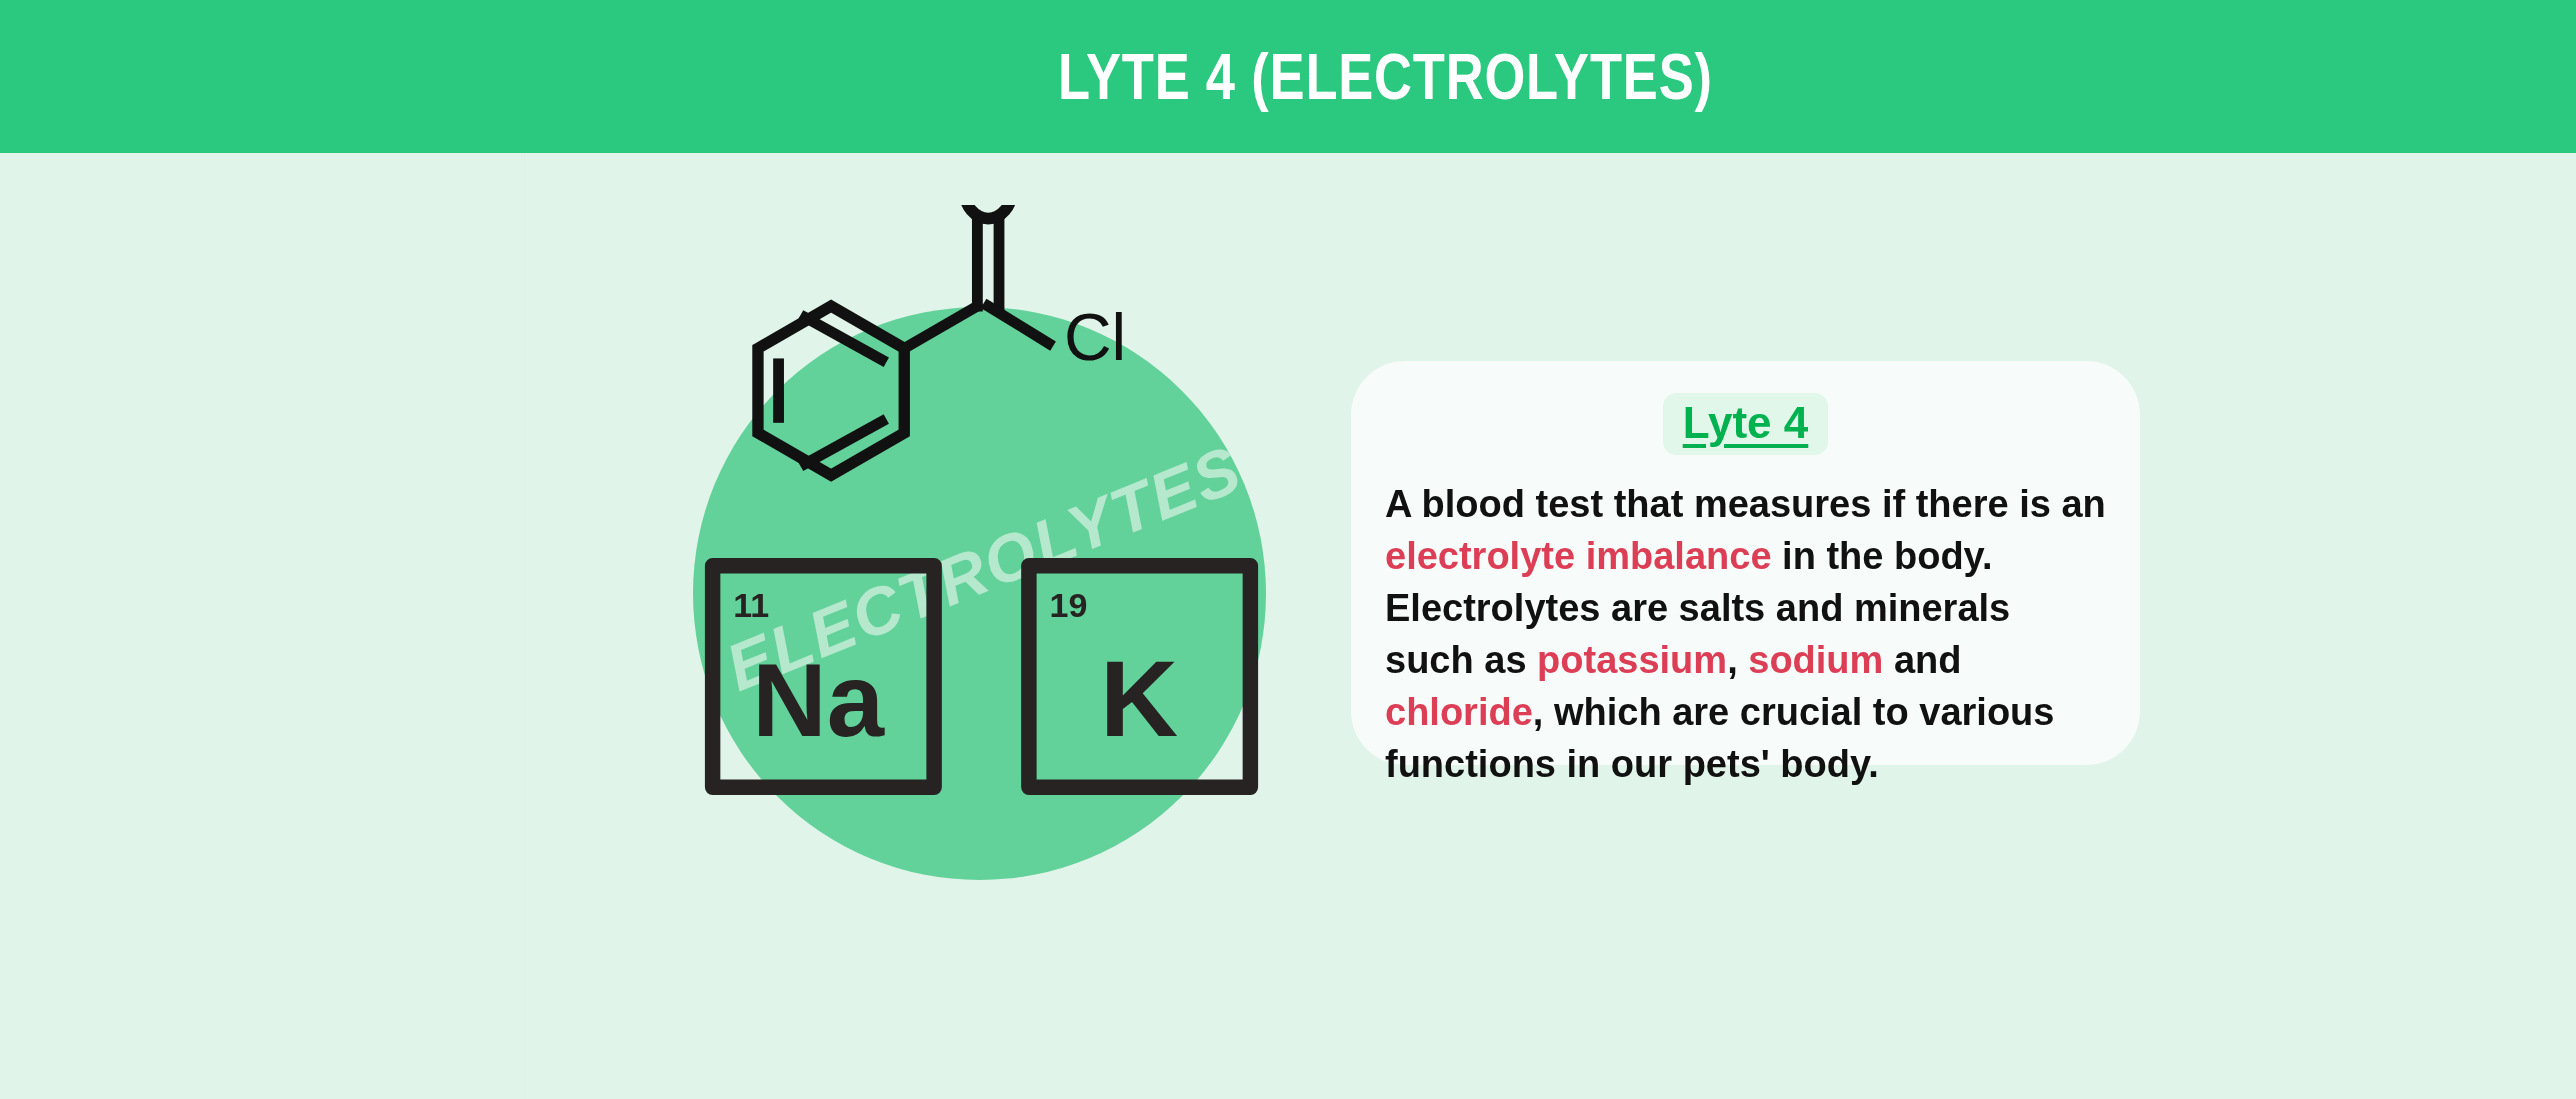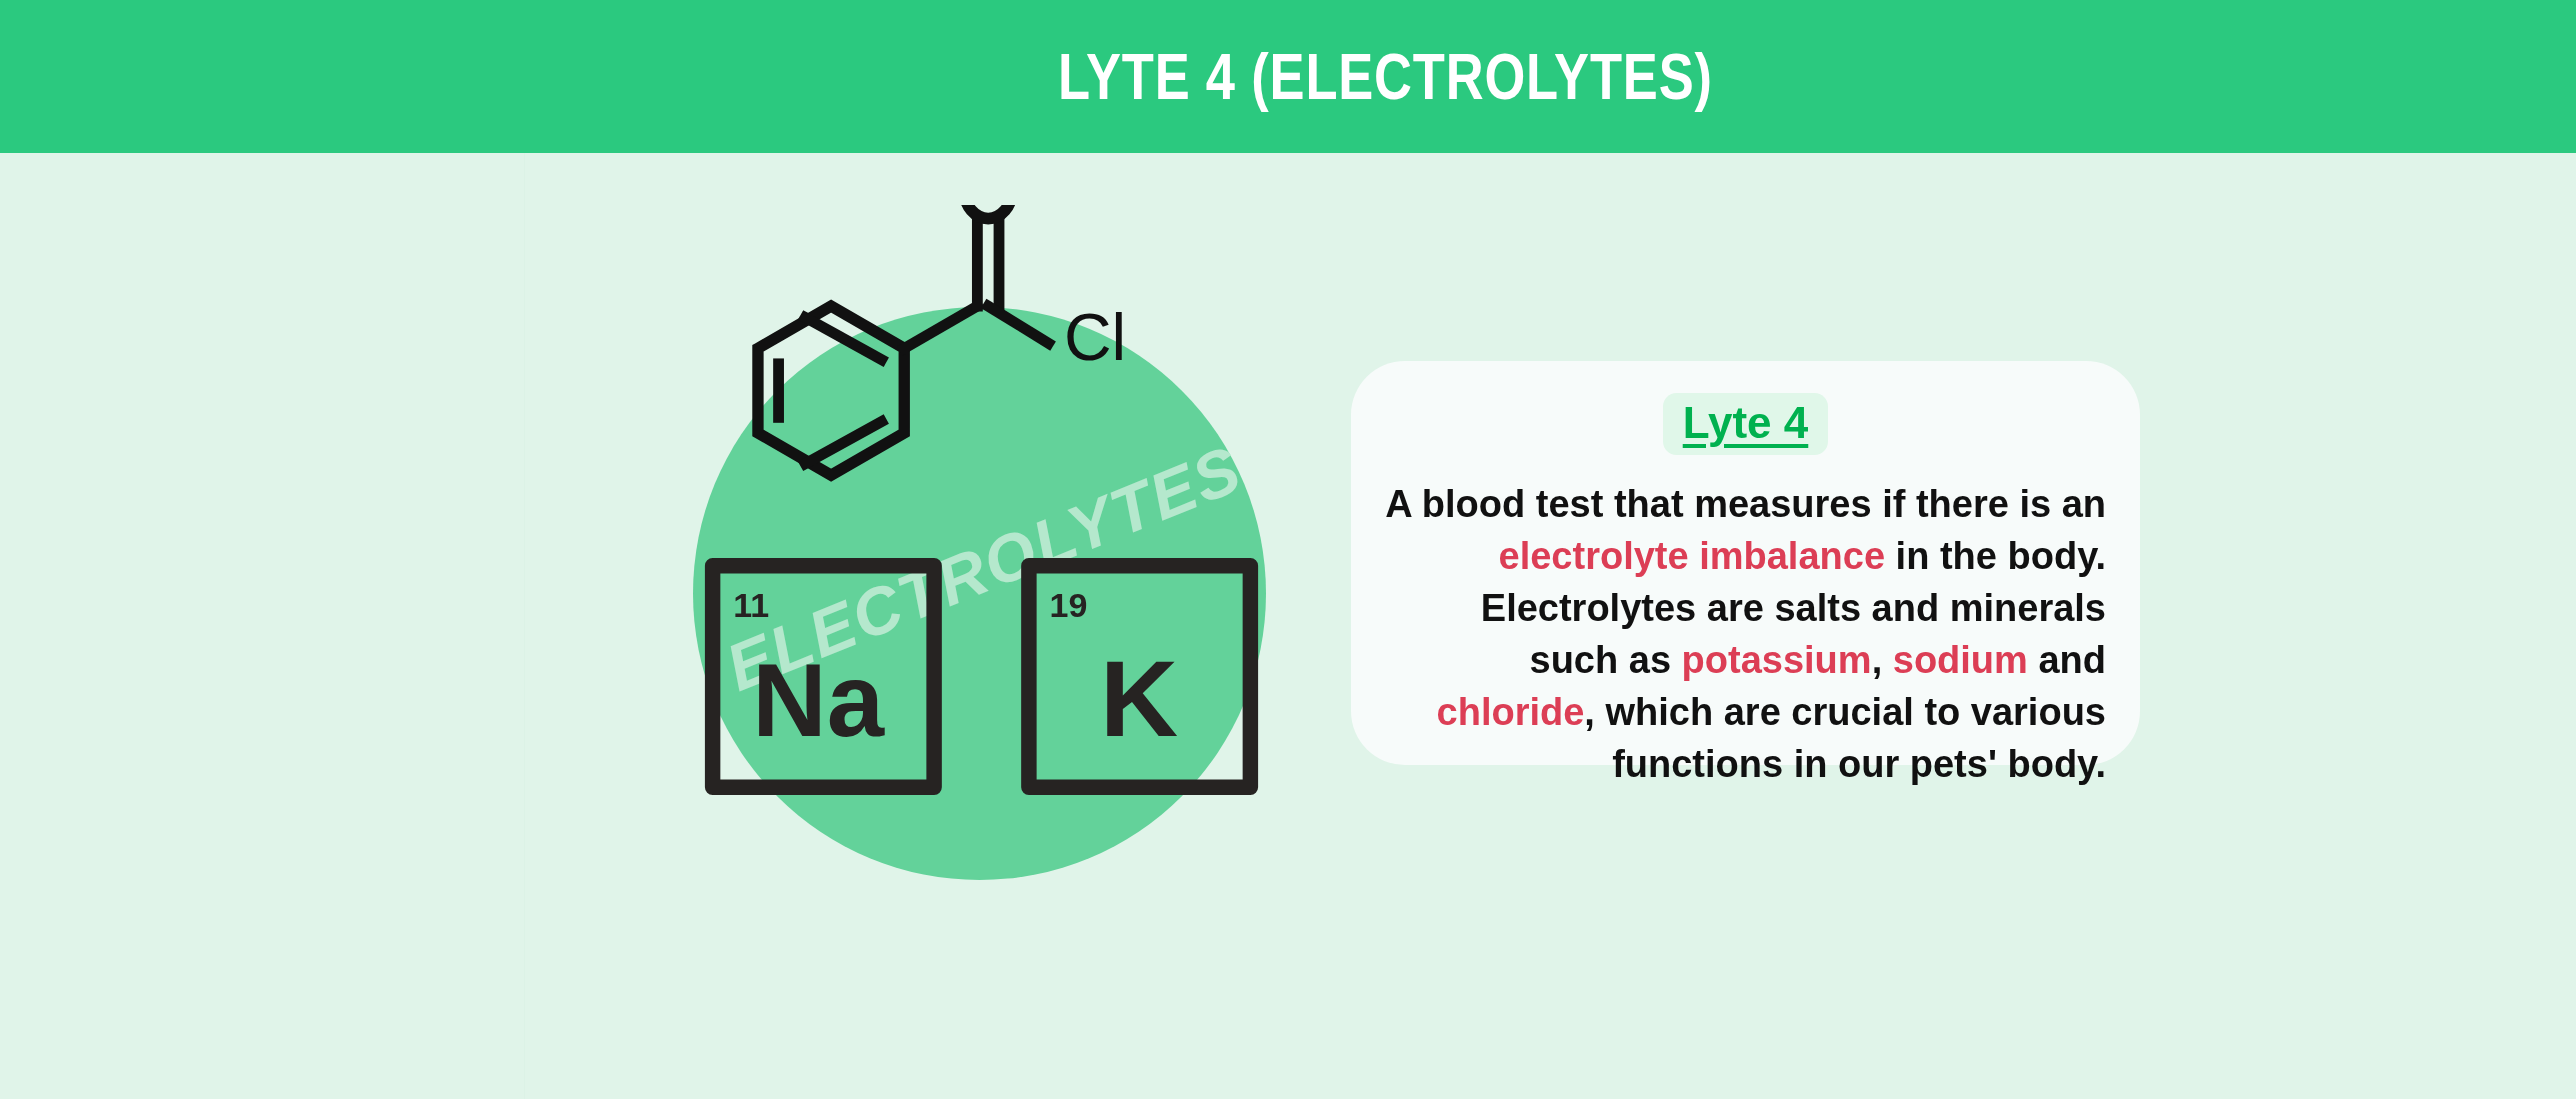--- a/index.html
+++ b/index.html
@@ -100,21 +100,21 @@
     line-height:1;
     text-decoration:underline;
     text-underline-offset:6.2px;
     text-decoration-thickness:3.6px;
     white-space:nowrap;
     display:inline-block;
   }
   #card-paragraph{
     margin-top:23px;
     width:721px;
-    text-align:right;
+    text-align:left;
     color:#111111;
     font-family:"Liberation Sans Narrow","Liberation Sans",sans-serif;
     font-weight:bold;
     font-size:38px;
     line-height:52px;
   }
   .hl-red{color:#dc3e55;}
 </style>
 </head>
 <body>

